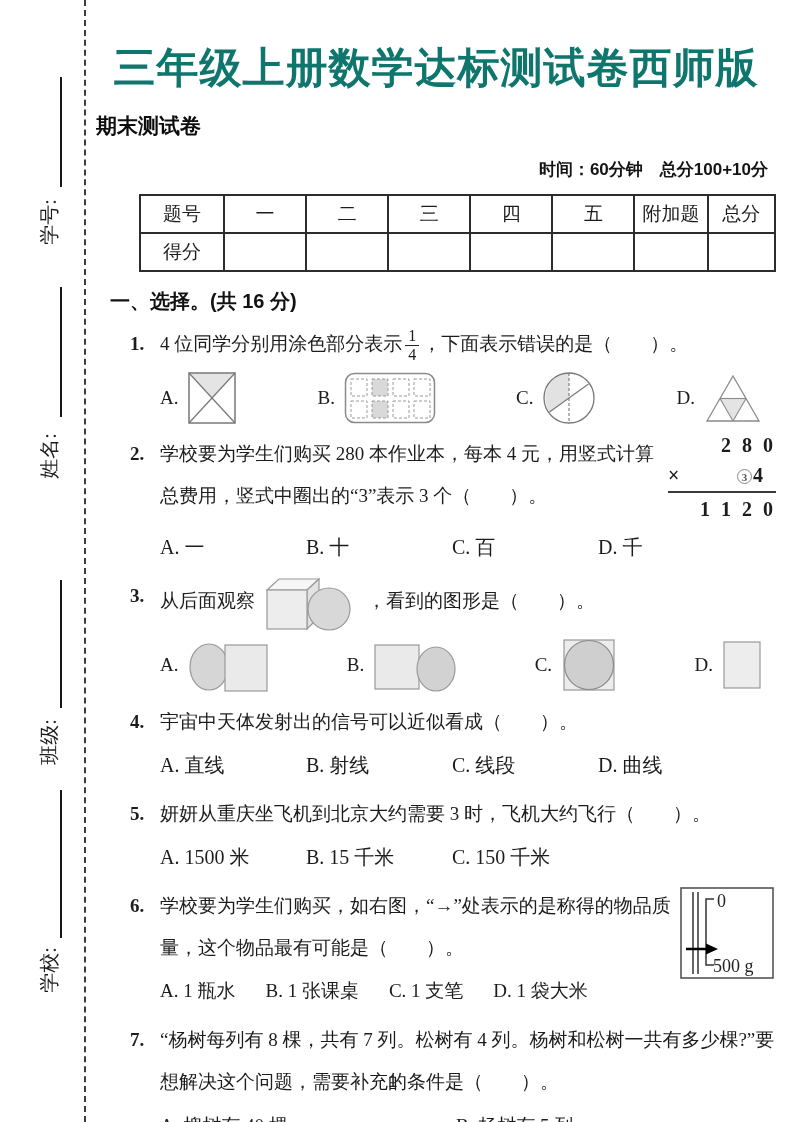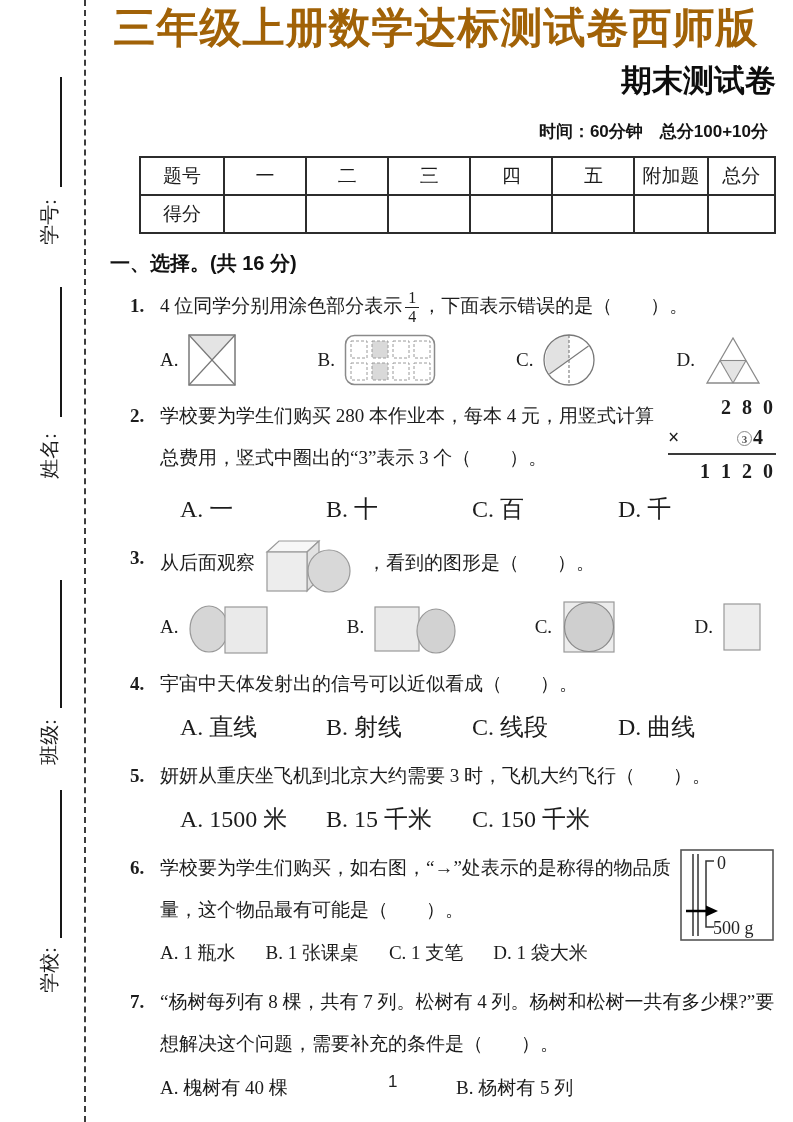--- a/index.html
+++ b/index.html
@@ -14,24 +14,24 @@
   .side-label { position:absolute; left:16px; width:64px; height:24px; text-align:center;
     font-size:20px; white-space:nowrap; transform:rotate(-90deg); }
   .line-1 { top:77px;  height:110px; }
   .line-2 { top:287px; height:130px; }
   .line-3 { top:580px; height:128px; }
   .line-4 { top:790px; height:148px; }
   .lbl-1 { top:210px; } .lbl-2 { top:444px; } .lbl-3 { top:730px; } .lbl-4 { top:958px; }
 
   
   .content { position:absolute; left:96px; top:0; width:680px; }
-  .title { text-align:center; font-family:Liberation Serif, serif;
-    font-weight:bold; font-size:42px; letter-spacing:1px; color:#a16207; }
-  .subtitle { margin-top:4px; text-align:right; font-family:"Liberation Sans","DejaVu Sans",sans-serif;
-    font-weight:bold; font-size:31px; color:#0d0d0d; }
+  .title { margin-top:40px; text-align:center; font-family:Liberation Serif, serif;
+    font-weight:bold; font-size:42px; letter-spacing:1px; color:#0f766e; }
+  .subtitle { margin-top:16px; text-align:left; font-family:"Liberation Sans","DejaVu Sans",sans-serif;
+    font-weight:bold; font-size:21px; color:#0d0d0d; }
   .meta { margin-top:18px; padding-right:8px; text-align:right;
     font-family:"Liberation Sans","DejaVu Sans",sans-serif; font-size:17px; font-weight:bold; color:#141414; }
 
   
   table.score { border-collapse:collapse; margin:13px 0 0 43px; table-layout:fixed; }
   table.score td { border:2px solid #2c2c2c; text-align:center; vertical-align:middle;
     font-size:19px; height:38px; }
 
   
   .section-head { margin:16px 0 0 14px; font-family:"Liberation Sans","DejaVu Sans",sans-serif;
@@ -40,21 +40,21 @@
   .qnum { position:absolute; left:34px; top:0; font-weight:bold; font-size:19px; line-height:42px; }
   .qtext { font-size:19px; line-height:42px; }
   .qrow { display:flex; }
   .qrow .qtext { flex:1 1 auto; }
 
   .frac { display:inline-flex; flex-direction:column; align-items:center; vertical-align:middle;
     font-size:16px; line-height:1.15; margin:0 3px; }
   .frac .den { border-top:1.5px solid #222; padding:0 3px; }
   .frac .num { padding:0 3px; }
 
-  .opts-text { display:flex; font-size:24px; line-height:40px; margin-top:2px;margin-left:20px; }
+  .opts-text { display:flex; font-size:20px; line-height:40px; margin-top:2px; }
   .opts-text .opt { flex:0 0 146px; }
   .opts-text .opt:last-child { flex:0 0 auto; }
   .opts-gap { display:flex; gap:30px; font-size:19px; line-height:40px; margin-top:2px; }
   .opts-grid { display:flex; flex-wrap:wrap; font-size:19px; line-height:41px; margin-top:2px; }
   .opts-grid .opt { flex:0 0 296px; }
 
   .opts-shapes { display:flex; align-items:center; justify-content:space-between;
     margin-top:6px; padding-right:14px; font-size:19px; }
   .shape-opt { display:flex; align-items:center; gap:9px; }
 

